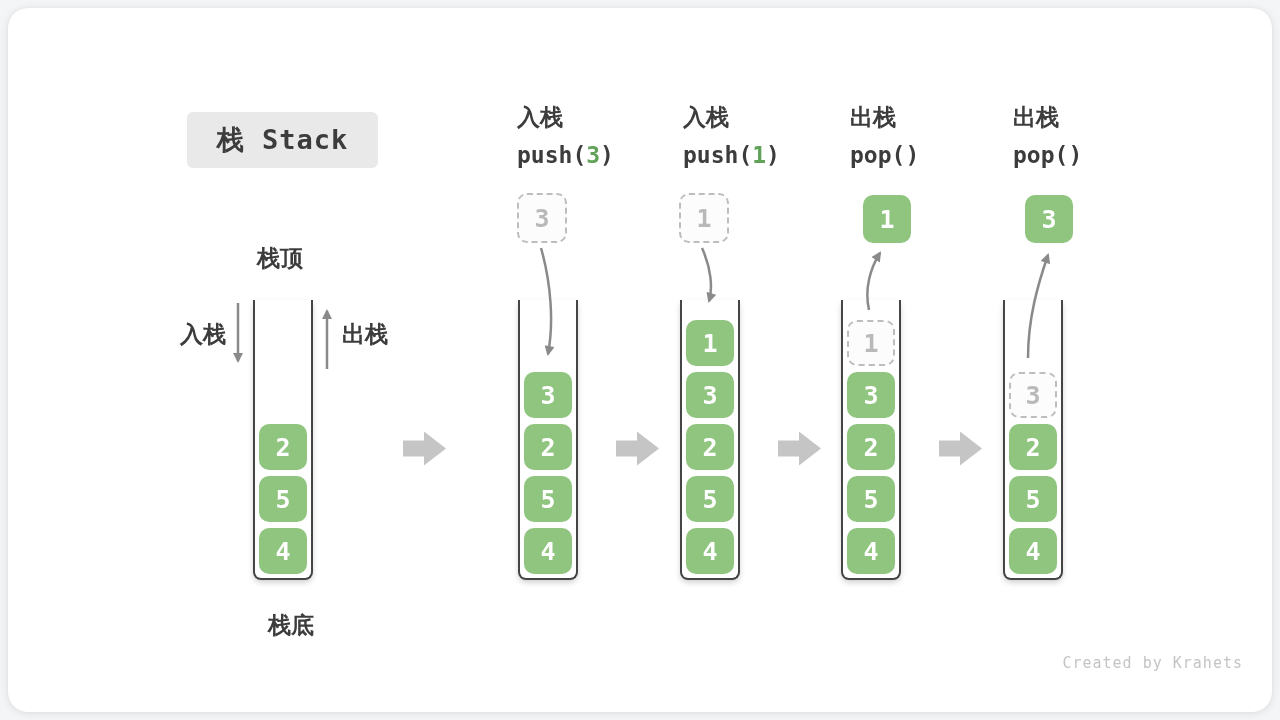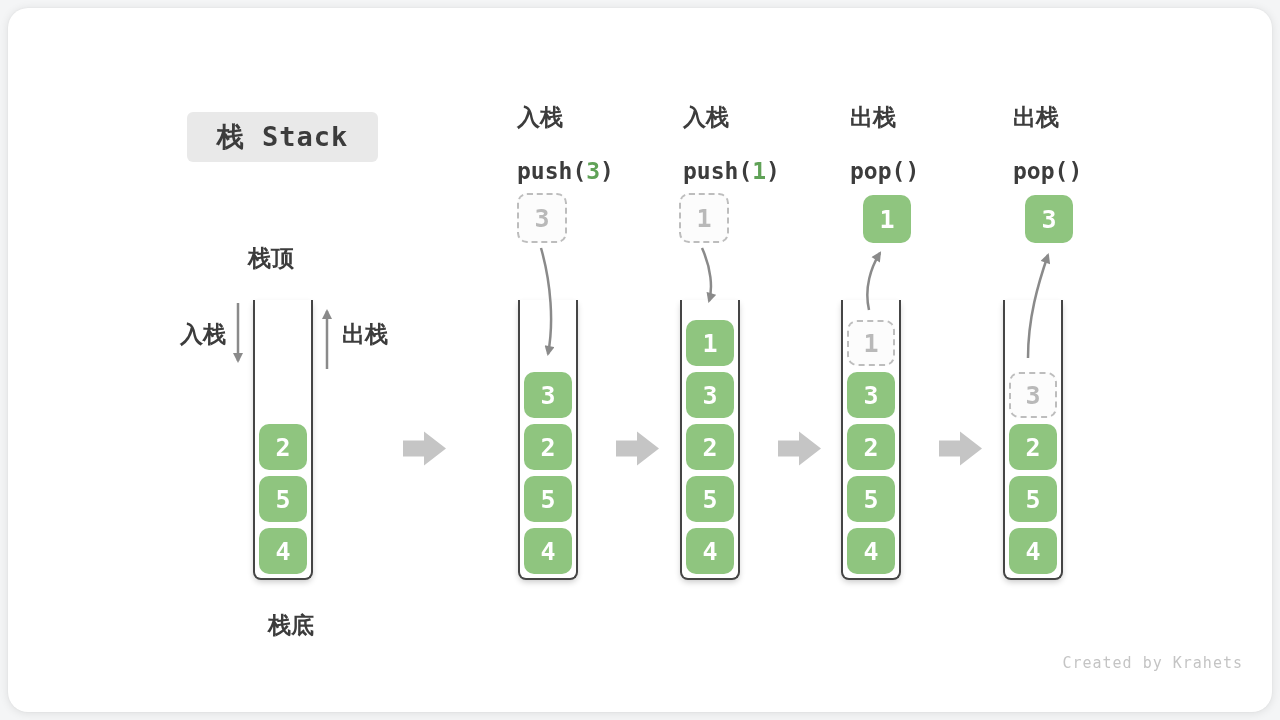--- a/index.html
+++ b/index.html
@@ -5,37 +5,37 @@
   html,body { margin:0; padding:0; background:#f4f5f6; }
   .canvas {
     position:relative; width:1280px; height:720px; overflow:hidden;
     font-family:"Liberation Sans", sans-serif;
   }
   .card {
     position:absolute; inset:8px; background:#ffffff; border-radius:20px;
     box-shadow:0 1px 10px rgba(0,0,0,.10), 0 0 2px rgba(0,0,0,.05);
   }
   .title-box {
-    position:absolute; left:187px; top:112px; width:191px; height:50px;
+    position:absolute; left:187px; top:112px; width:191px; height:56px;
     background:var(--title-bg,#e9e9e9); border-radius:6px;
     display:flex; align-items:center; justify-content:center;
     font-family:"DejaVu Sans Mono", monospace;
     font-size:27px; font-weight:bold; color:var(--text-dark,#3c3c3c);
     letter-spacing:1px;
   }
   .zh-label {
     position:absolute; font-size:23px; font-weight:bold;
     color:var(--text-dark,#3c3c3c); white-space:nowrap;
   }
   .centered { transform:translateX(-50%); }
   .op { position:absolute; top:102px; }
   .op-name { font-size:23px; font-weight:bold; color:var(--text-dark,#3c3c3c); line-height:30px; }
   .op-code {
     font-family:"DejaVu Sans Mono", monospace; font-size:23px; font-weight:bold;
-    color:var(--text-dark,#3c3c3c); line-height:30px; margin-top:24px; white-space:nowrap;
+    color:var(--text-dark,#3c3c3c); line-height:30px; margin-top:8px; white-space:nowrap;
   }
   .op-arg { color:var(--code-arg-green,#60a257); }
   .stack-wall {
     position:absolute; width:60px; height:280px; top:300px; box-sizing:border-box;
     border-left:2px solid #454545; border-right:2px solid #454545; border-bottom:2px solid #454545;
     border-radius:0 0 8px 8px;
     box-shadow:0 3px 6px -1px rgba(0,0,0,.22);
     background:#fff;
   }
   .item {
@@ -77,21 +77,21 @@
   </div>
   <div class="op" style="left:850px">
     <div class="op-name">出栈</div>
     <div class="op-code"><span>pop(</span><span class="op-arg"></span><span>)</span></div>
   </div>
   <div class="op" style="left:1013px">
     <div class="op-name">出栈</div>
     <div class="op-code"><span>pop(</span><span class="op-arg"></span><span>)</span></div>
   </div>
 
-  <div class="zh-label centered" style="left:271px; top:243px;">栈顶</div>
+  <div class="zh-label centered" style="left:280px; top:243px;">栈顶</div>
   <div class="zh-label centered" style="left:291px; top:610px;text-align:right;">栈底</div>
   <div class="zh-label" style="left:180px; top:319px;">入栈</div>
   <div class="zh-label" style="left:342px; top:319px;">出栈</div>
 
   <div id="stacks-layer">
       <div class="stack-wall" style="left: 253px;"></div>
       <div class="item" style="left: 259px; top: 424px;">2</div>
       <div class="item" style="left: 259px; top: 476px;">5</div>
       <div class="item" style="left: 259px; top: 528px;">4</div>
       <div class="stack-wall" style="left: 518px;"></div>

